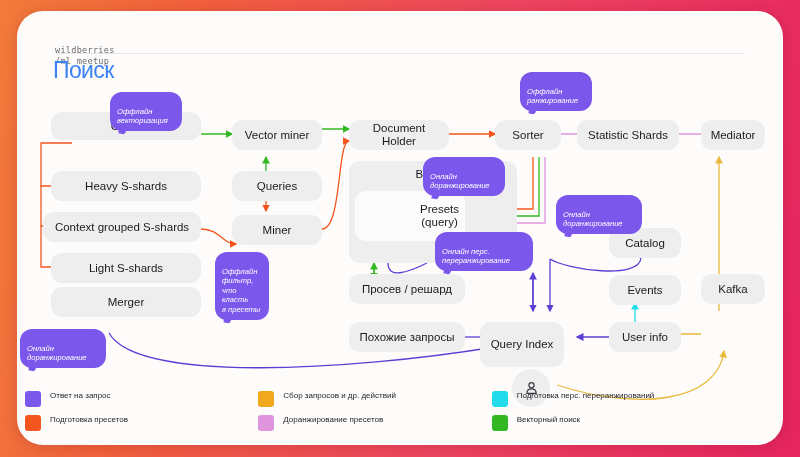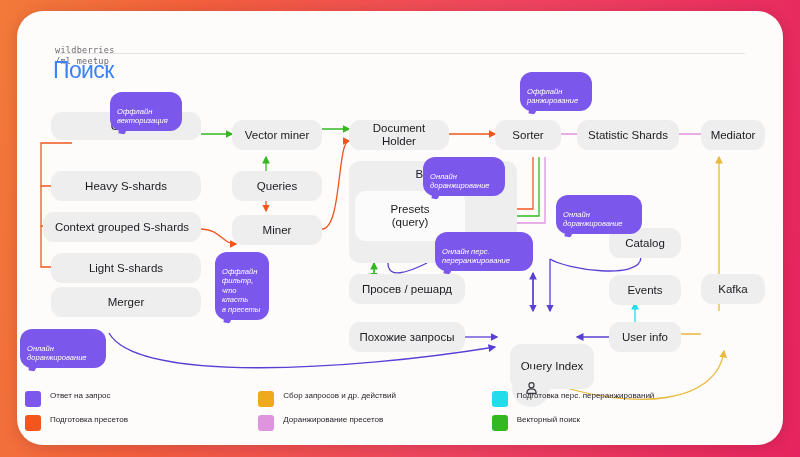--- a/index.html
+++ b/index.html
@@ -137,35 +137,35 @@
       <span>Miner</span>
       </div>
 
     <div class="node" style="left:332px;top:109px;width:100px;height:30px;">
       <span>Document Holder</span>
       </div>
 
     <div class="node group" style="left:332px;top:150px;width:168px;height:102px;">
       <span style="font-size:11.5px;">Bucket</span>
       </div>
-    <div class="node white" style="left:338px;top:180px;width:110px;height:50px;white-space:pre-line;">
+    <div class="node white" style="left:338px;top:180px;width:110px;height:50px;white-space:pre-line;justify-content:flex-end;">
       <span>Presets
 (query)</span></div>
 
     <div class="node" style="left:332px;top:263px;width:116px;height:30px;">
       <span>Просев / решард</span>
       </div>
     <div class="node" style="left:332px;top:311px;width:116px;height:30px;">
       <span>Похожие запросы</span>
       </div>
 
     <div class="node" style="left:478px;top:109px;width:66px;height:30px;">
       <span>Sorter</span>
       </div>
-    <div class="node" style="left:493px;top:311px;width:84px;height:45px;margin-top:22px;">
+    <div class="node" style="left:463px;top:311px;width:84px;height:45px;">
       <span>Query Index</span>
       </div>
 
     <div class="avatar" style="left:495px;top:358px;">
       <svg width="17" height="17" viewBox="0 0 24 24">
         <circle cx="12" cy="7.4" r="3.6" fill="none" stroke="#3B3940" stroke-width="1.7"></circle>
         <path d="M5.4,19 C5.4,14.6 8.6,12.6 12,12.6 C15.4,12.6 18.6,14.6 18.6,19 Z" fill="none" stroke="#3B3940" stroke-width="1.7"></path>
       </svg>
     </div>
 

